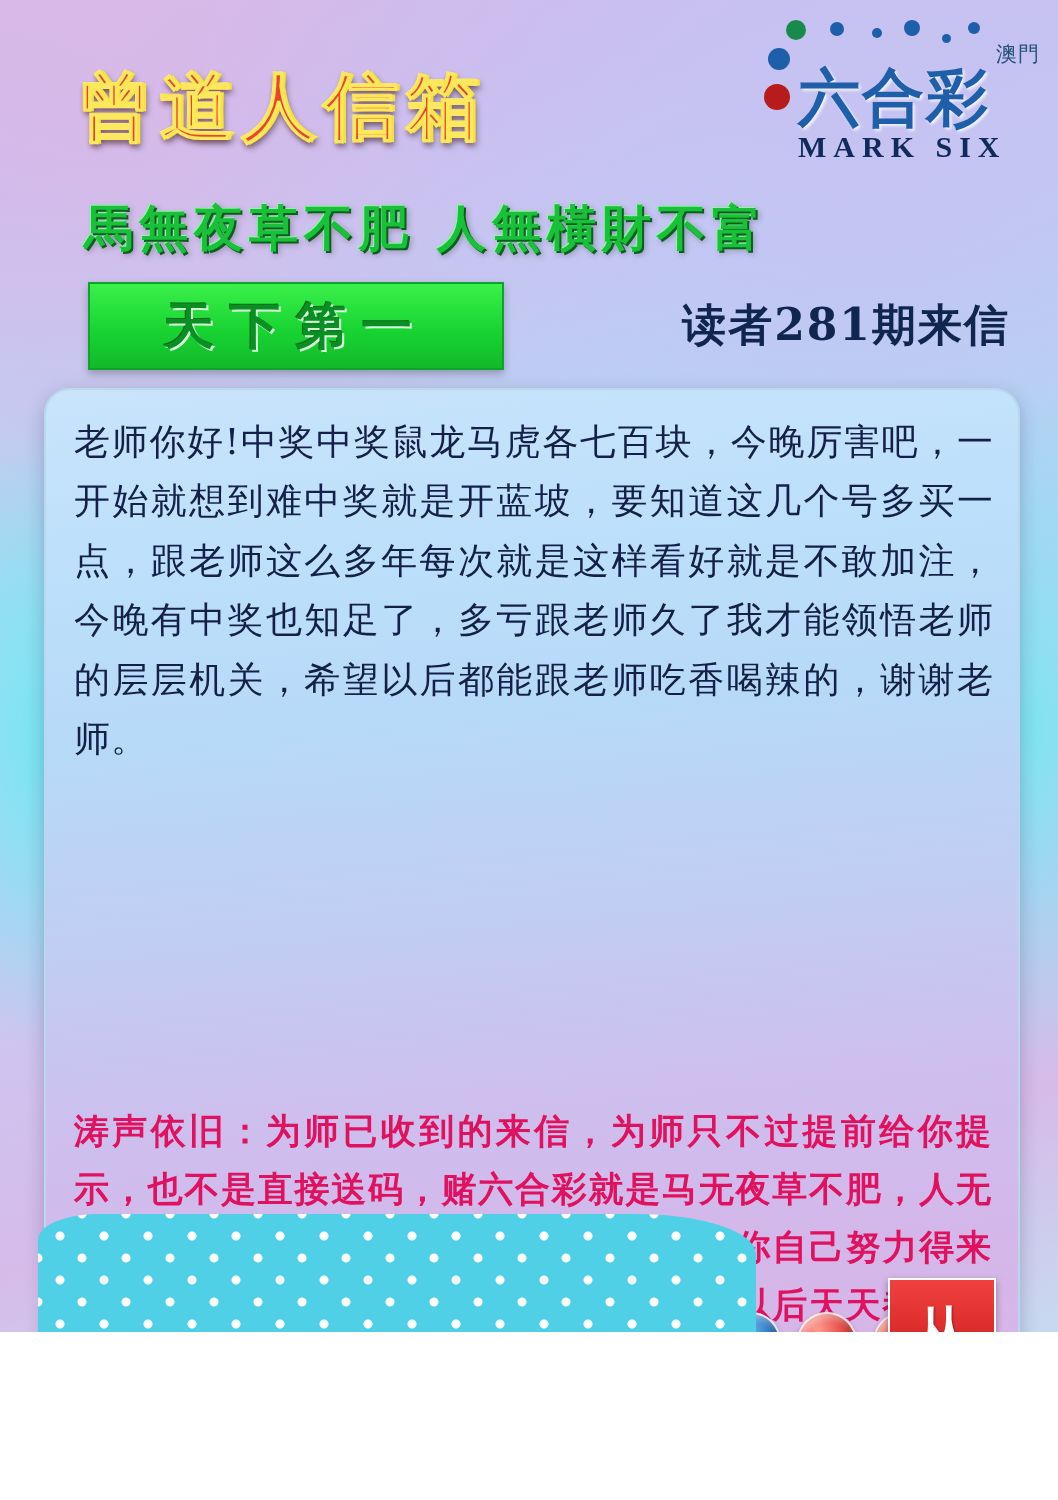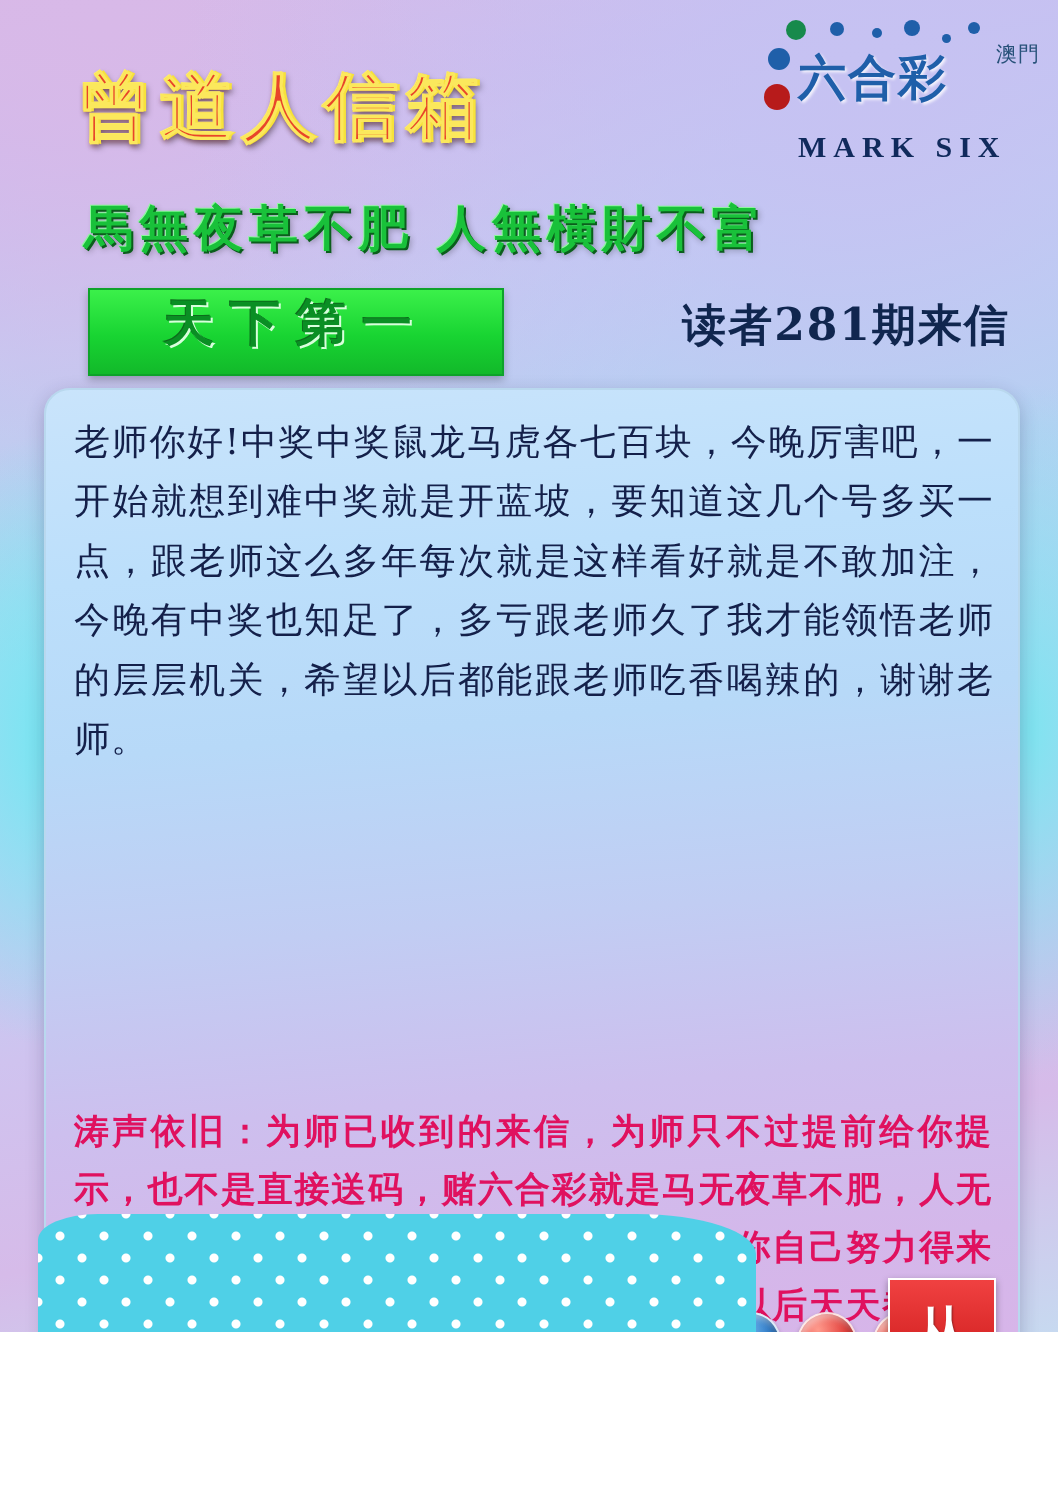--- a/index.html
+++ b/index.html
@@ -82,23 +82,23 @@
     top: 22px;
     font-family: "DejaVu Serif", serif;
     font-size: 21px;
     color: #28527a;
     letter-spacing: 1px;
     text-align: center;
   }
   .brand-cn {
     position: absolute;
     left: 44px;
-    top: 28px;
+    top: 38px;
     font-family: Liberation Serif, serif;
-    font-size: 48px;
+    font-size: 62px;
     font-weight: bold;
     color: #1f5fa9;
     letter-spacing: 2px;
     text-shadow: 2px 2px 3px rgba(255,255,255,0.8);
   }
   .brand-en {
     position: absolute;
     left: 44px;
     top: 112px;
     font-family: "Liberation Serif", serif;
@@ -140,27 +140,28 @@
   .badge-row {
     position: absolute;
     left: 0;
     top: 282px;
     width: 100%;
     height: 96px;
   }
   .badge {
     position: absolute;
     left: 88px;
-    top: 6px;
+    top: 0;
     width: 412px;
     height: 84px;
     background: linear-gradient(#3bf04a, #18d432 55%, #12b92a);
     border: 2px solid #0ea32a;
     box-shadow: 0 4px 8px rgba(0,0,0,0.25);
     display: flex;
+    align-items: center;
     justify-content: center;
   }
   .badge span {
     font-family: "DejaVu Serif", serif;
     font-size: 50px;
     font-weight: bold;
     letter-spacing: 16px;
     color: #0a8f24;
     text-shadow: 2px 2px 0 #d8ffdc, -1px -1px 0 #0d6b1c;
   }

